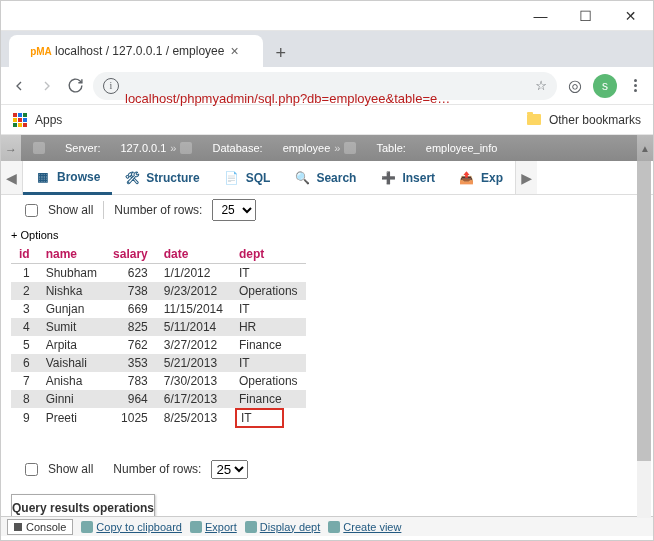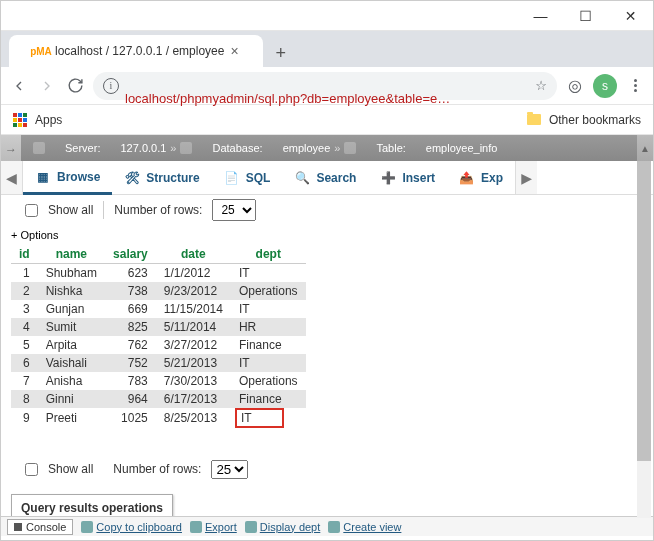--- a/index.html
+++ b/index.html
@@ -64,31 +64,31 @@
 .controls { height: 30px; display: flex; align-items: center; padding: 0 24px; gap: 10px; font-size: 12px; color: #333; }
 .controls .sep-v { width: 1px; height: 18px; background: #ccc; }
 .controls select { font-size: 12px; padding: 2px 4px; }
 
 
 .options-link { padding: 4px 10px; color: #000000; font-size: 11px; cursor: pointer; }
 
 
 .table-wrap { padding: 0 10px 6px 10px; }
 table.data { border-collapse: collapse; font-size: 12px; }
-table.data th { text-align: center; padding: 2px 8px; color: #15803d; font-weight: bold; border-bottom: 1px solid #ccc; cursor: pointer; }
+table.data th { text-align: left; padding: 2px 8px; color: #be185d; font-weight: bold; border-bottom: 1px solid #ccc; cursor: pointer; }
 table.data td { padding: 2px 8px; color: #333; }
 table.data tr.even td { background: #e5e5e5; }
 table.data td.num { text-align: right; }
 .red-box { border: 2px solid #d93025; display: inline-block; padding: 1px 30px 1px 4px; margin: -2px -4px; }
 
 
 .controls2 { margin-top: 20px; height: 30px; display: flex; align-items: center; padding: 0 24px; gap: 10px; font-size: 12px; color: #333; }
 
 
-.qro { margin: 10px 10px 0 10px; border: 1px solid #aaa; background: #fff; padding: 6px 9px; font-weight: bold; font-size: 12px; color: #333; box-shadow: 1px 1px 2px rgba(0,0,0,0.2); display: inline-block; }
+.qro { margin: 10px 10px 0 10px; border: 1px solid #aaa; background: #fff; padding: 6px 0; font-weight: bold; font-size: 12px; color: #333; box-shadow: 1px 1px 2px rgba(0,0,0,0.2); display: inline-block; }
 
 
 .footer { position: absolute; bottom: 4px; left: 0; right: 0; height: 20px; background: #f5f5f5; border-top: 1px solid #ccc; display: flex; align-items: center; gap: 8px; padding: 0 6px; font-size: 11px; color: #235a81; }
 .footer .console { background: #fff; border: 1px solid #aaa; padding: 1px 6px; color: #333; display: flex; align-items: center; gap: 4px; }
 .footer .console .dot { width: 8px; height: 8px; background: #555; }
 .footer a { color: #235a81; text-decoration: underline; display: flex; align-items: center; gap: 3px; }
 .footer .fico { width: 12px; height: 12px; background: #7aa; display: inline-block; border-radius: 2px; }
 
 
 .vscroll { position: absolute; right: 2px; top: 160px; bottom: 22px; width: 14px; background: #f1f1f1; }
@@ -283,21 +283,21 @@
         <tr>
           <td class="num">5</td>
           <td>Arpita</td>
           <td class="num">762</td>
           <td>3/27/2012</td>
           <td>Finance</td>
         </tr>
         <tr class="even">
           <td class="num">6</td>
           <td>Vaishali</td>
-          <td class="num">752</td>
+          <td class="num">353</td>
           <td>5/21/2013</td>
           <td>IT</td>
         </tr>
         <tr>
           <td class="num">7</td>
           <td>Anisha</td>
           <td class="num">783</td>
           <td>7/30/2013</td>
           <td>Operations</td>
         </tr>

